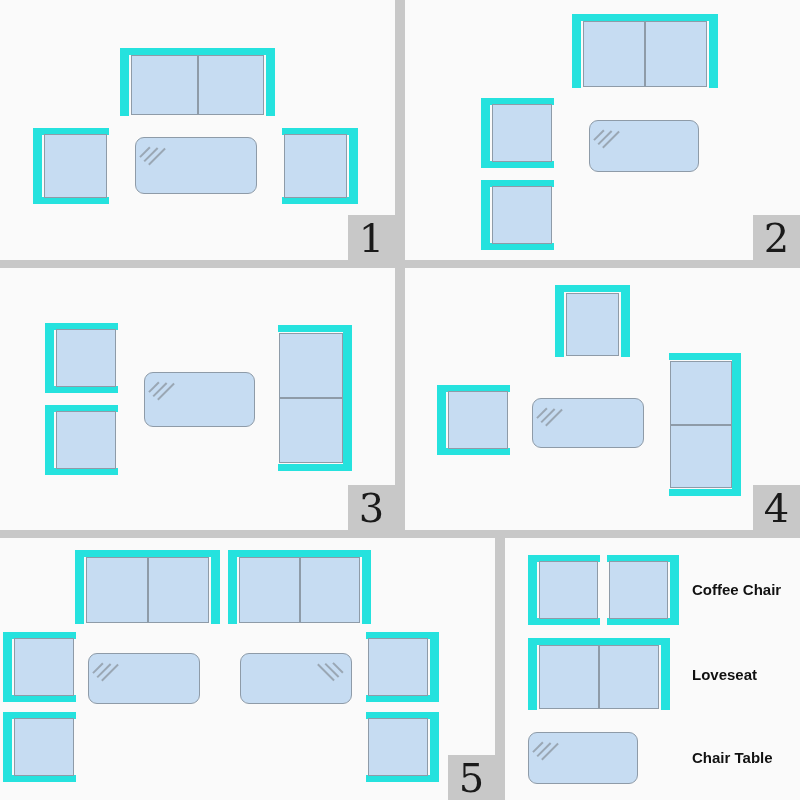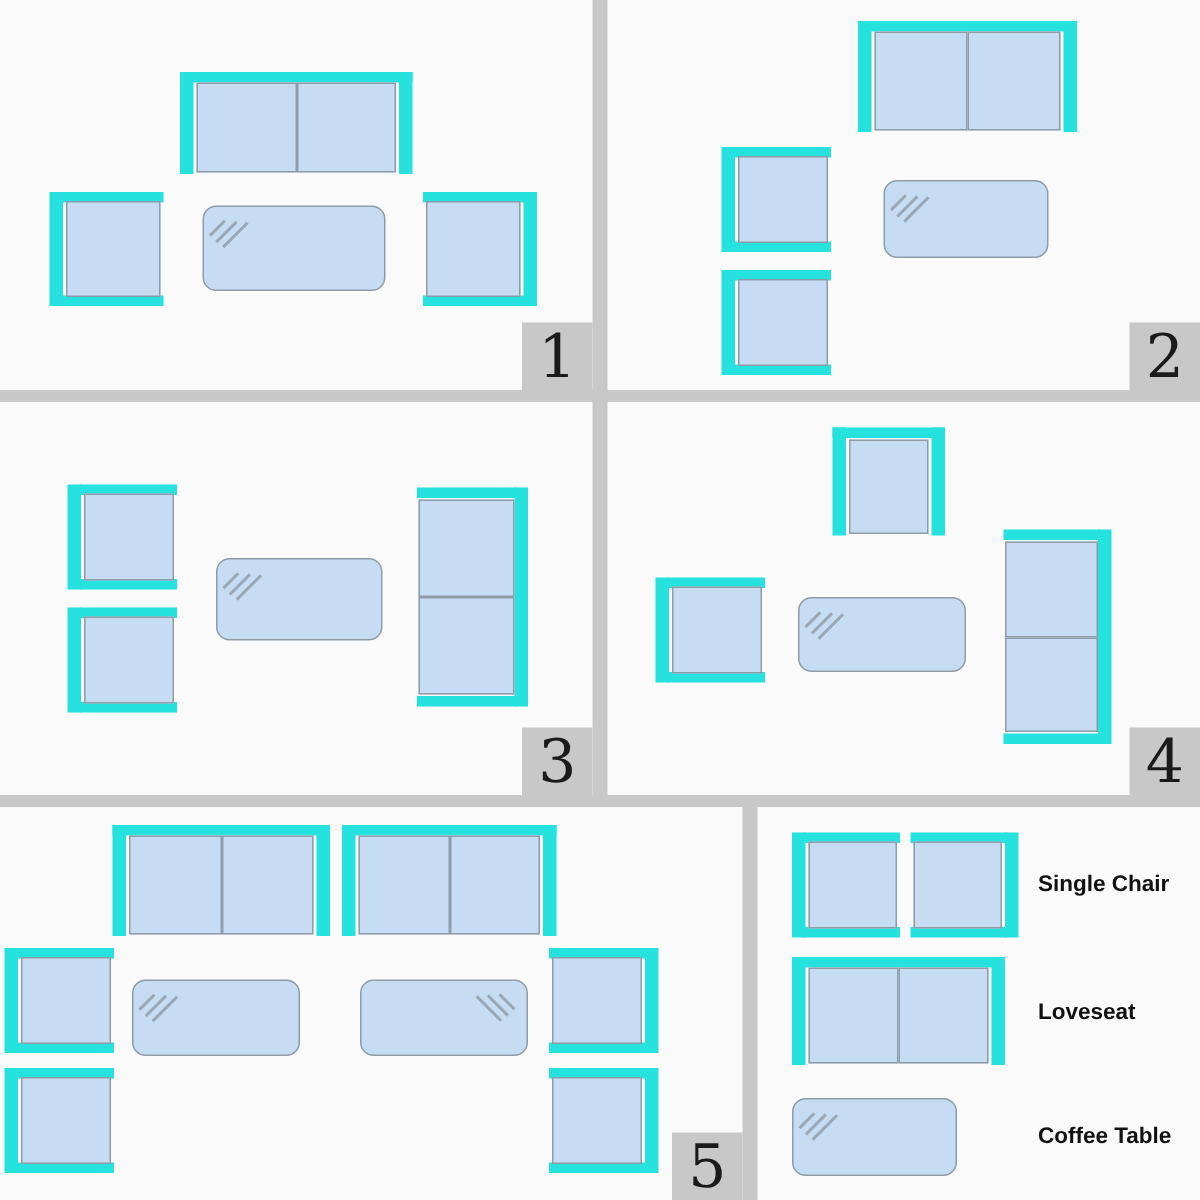--- a/index.html
+++ b/index.html
@@ -317,17 +317,17 @@
         </div>
       </div>
     </div>
 
   <div class="badge" style="left:348px; top:215px; width:47px; height:45px;">1</div>
   <div class="badge" style="left:753px; top:215px; width:47px; height:45px;">2</div>
   <div class="badge" style="left:348px; top:485px; width:47px; height:45px;">3</div>
   <div class="badge" style="left:753px; top:485px; width:47px; height:45px;">4</div>
   <div class="badge" style="left:448px; top:755px; width:47px; height:45px;">5</div>
 
-  <div class="legend-label" style="left:692px; top:581px;">Single Chair</div>
+  <div class="legend-label" style="left:692px; top:581px;">Coffee Chair</div>
   <div class="legend-label" style="left:692px; top:666px;">Loveseat</div>
-  <div class="legend-label" style="left:692px; top:749px;">Coffee Table</div>
+  <div class="legend-label" style="left:692px; top:749px;">Chair Table</div>
 
 </div>
 
 </body></html>

